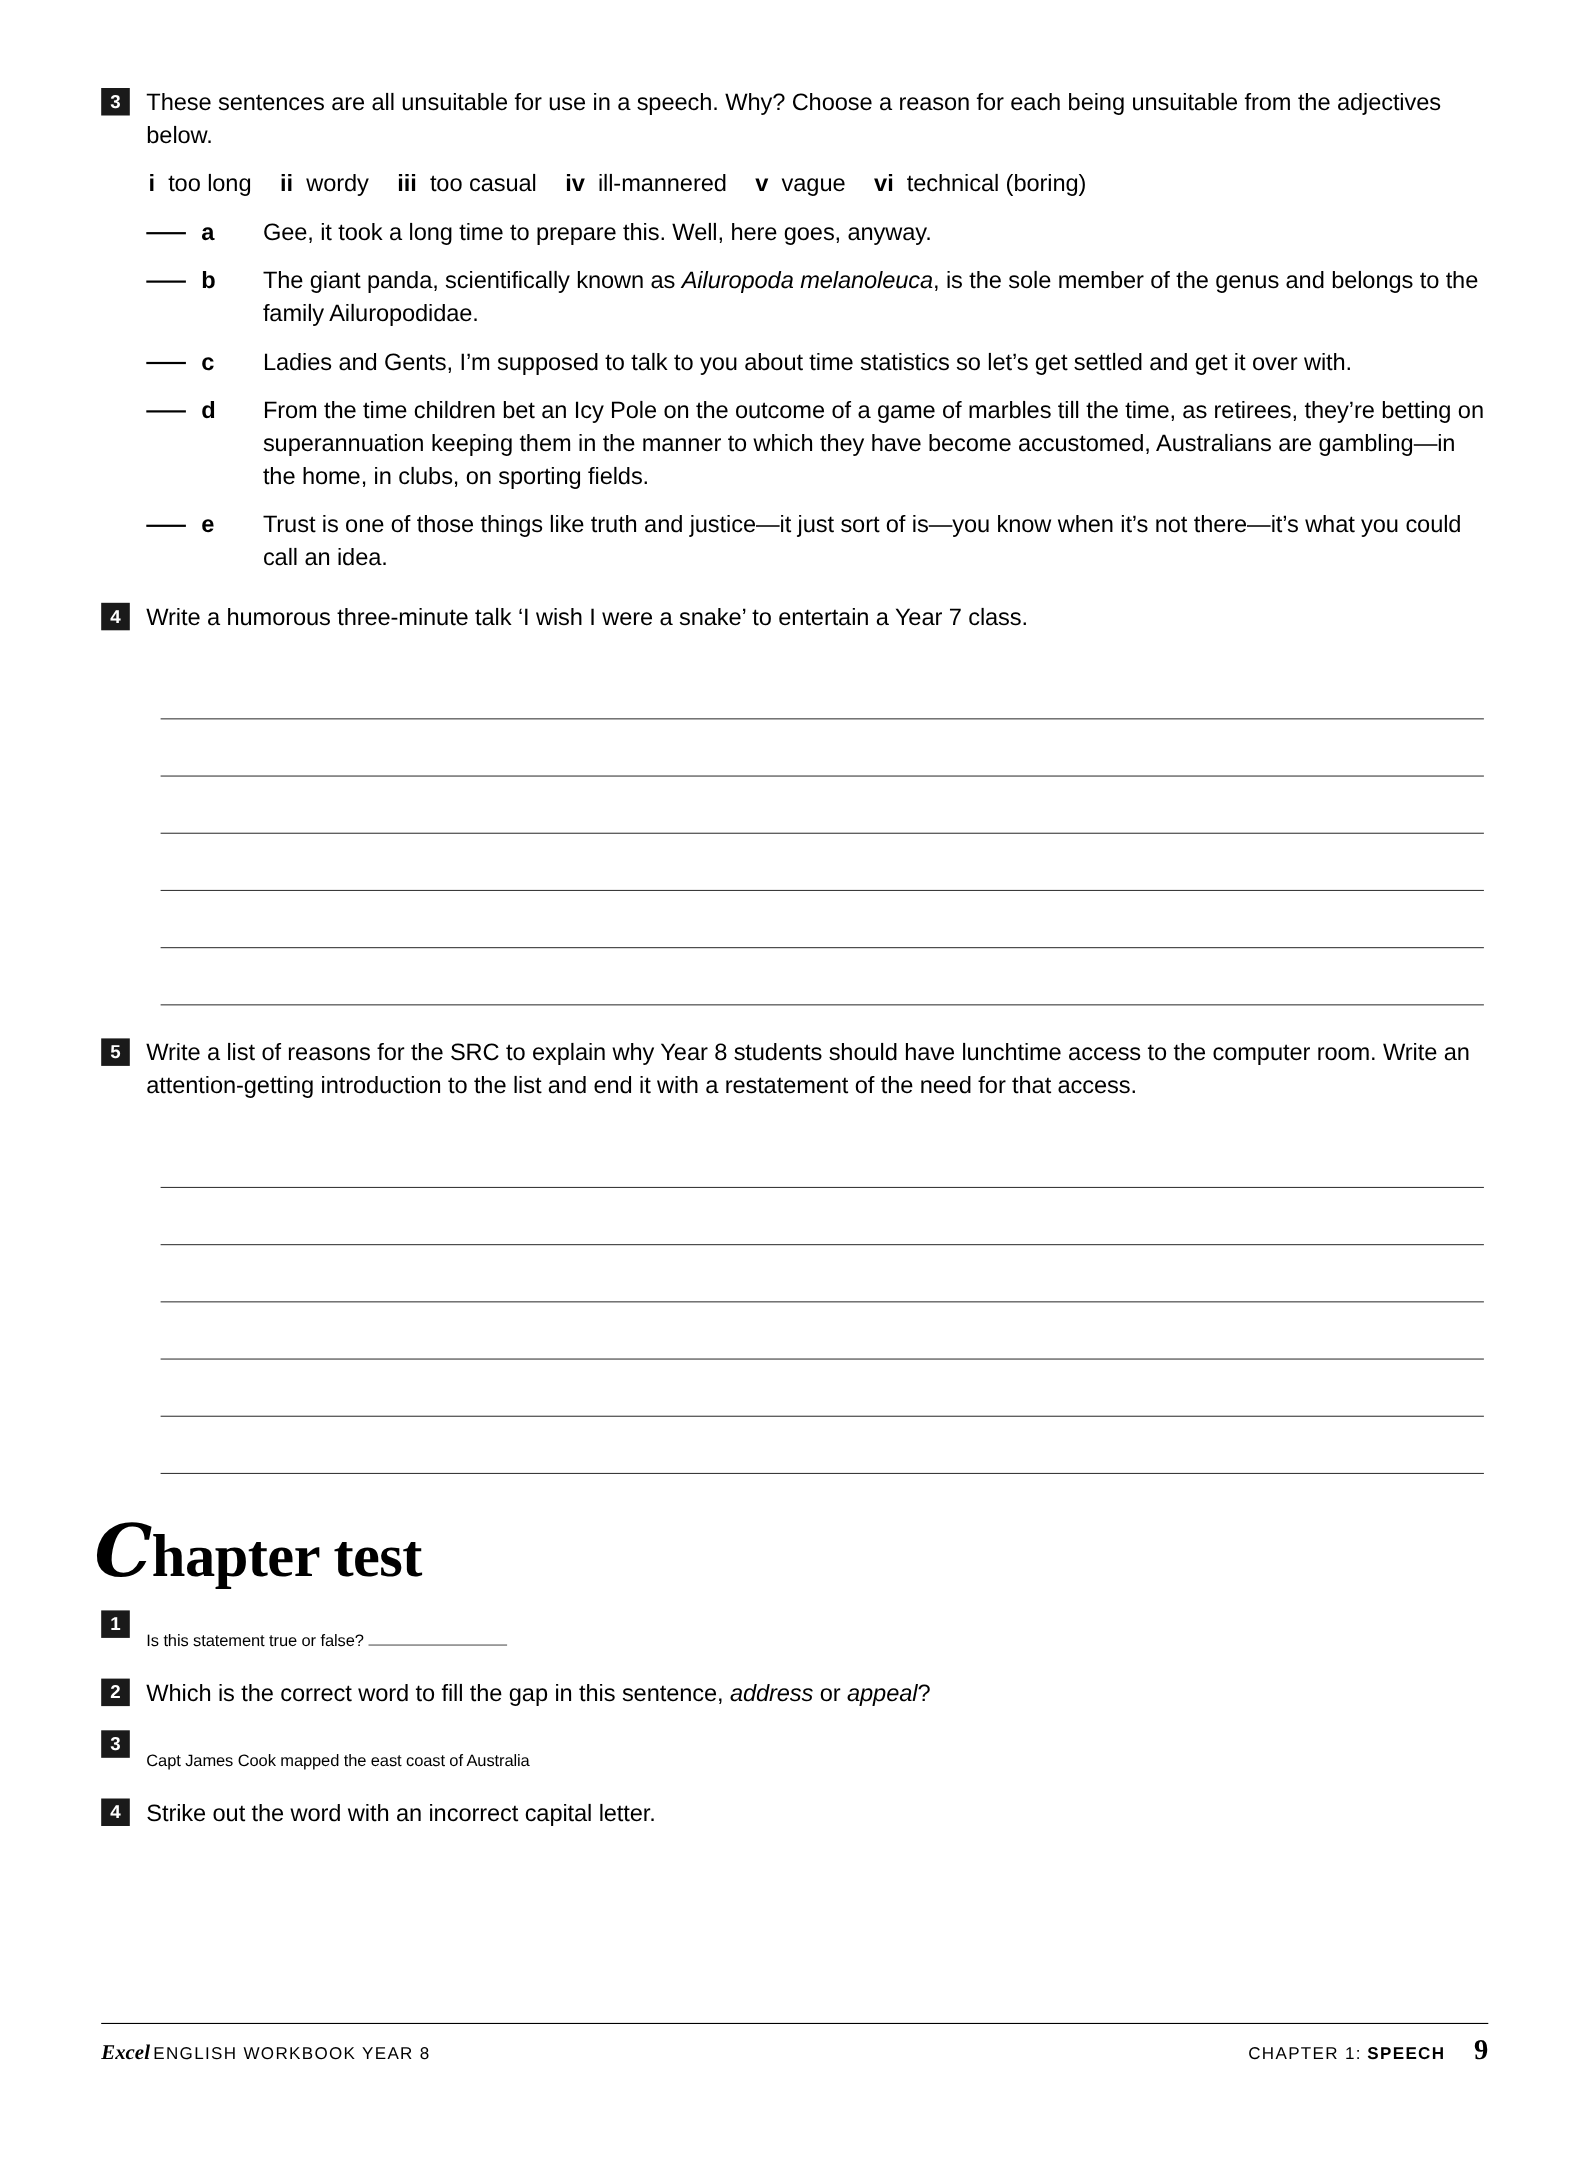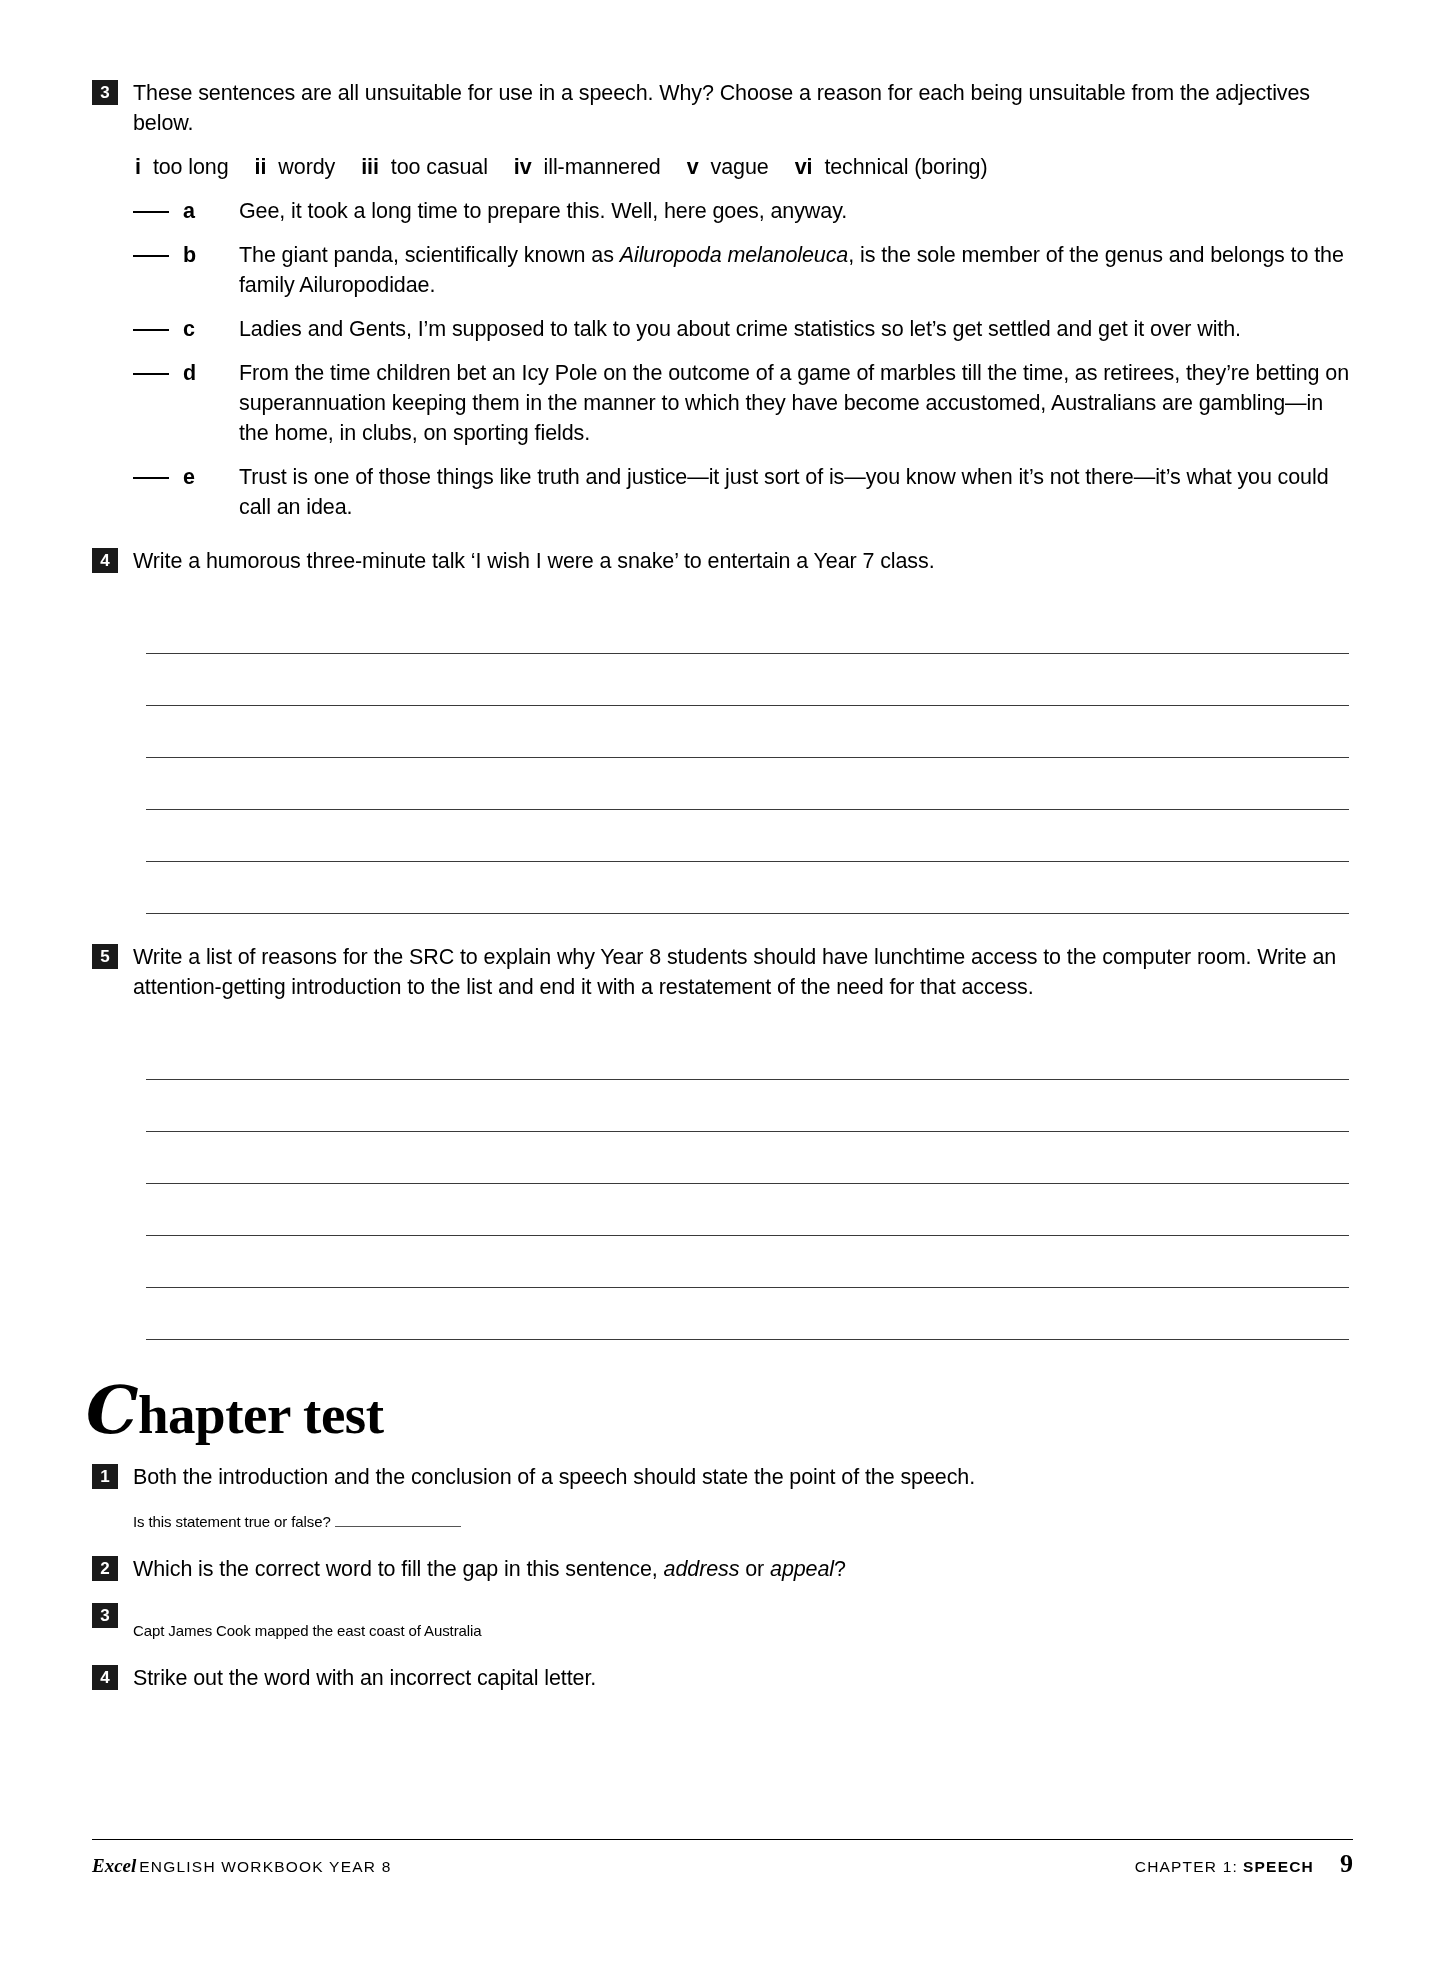--- a/index.html
+++ b/index.html
@@ -233,21 +233,21 @@
 
       <div class="sub">
         <span class="sub-dash"></span>
         <span class="sub-letter">b</span>
         <span class="sub-text"><span>The giant panda, scientifically known as </span><em>Ailuropoda melanoleuca</em><span>, is the sole member of the genus and belongs to the family Ailuropodidae.</span></span>
       </div>
 
       <div class="sub">
         <span class="sub-dash"></span>
         <span class="sub-letter">c</span>
-        <span class="sub-text">Ladies and Gents, I’m supposed to talk to you about crime statistics so let’s get settled and get it over with.</span>
+        <span class="sub-text">Ladies and Gents, I’m supposed to talk to you about time statistics so let’s get settled and get it over with.</span>
       </div>
 
       <div class="sub">
         <span class="sub-dash"></span>
         <span class="sub-letter">d</span>
         <span class="sub-text">From the time children bet an Icy Pole on the outcome of a game of marbles till the time, as retirees, they’re betting on superannuation keeping them in the manner to which they have become accustomed, Australians are gambling—in the home, in clubs, on sporting fields.</span>
       </div>
 
       <div class="sub">
         <span class="sub-dash"></span>
@@ -286,21 +286,20 @@
     <div class="wline"></div>
     <div class="wline"></div>
   </div>
 
   <div class="chapter-test"><span class="drop">C</span><span>hapter test</span></div>
 
   <div class="ct-item">
     <div class="q">
       <span class="qnum">1</span>
       <div class="q-body">
-        <div>Both the introduction and the conclusion of a speech should state the point of the speech.</div>
         <div class="ct-line2"><span>Is this statement true or false? </span><span class="blank-rule blank-short"></span></div>
       </div>
     </div>
   </div>
 
   <div class="ct-item">
     <div class="q">
       <span class="qnum">2</span>
       <div class="q-body">
         <div><span>Which is the correct word to fill the gap in this sentence, </span><em>address</em><span> or </span><em>appeal</em><span>?</span></div>

